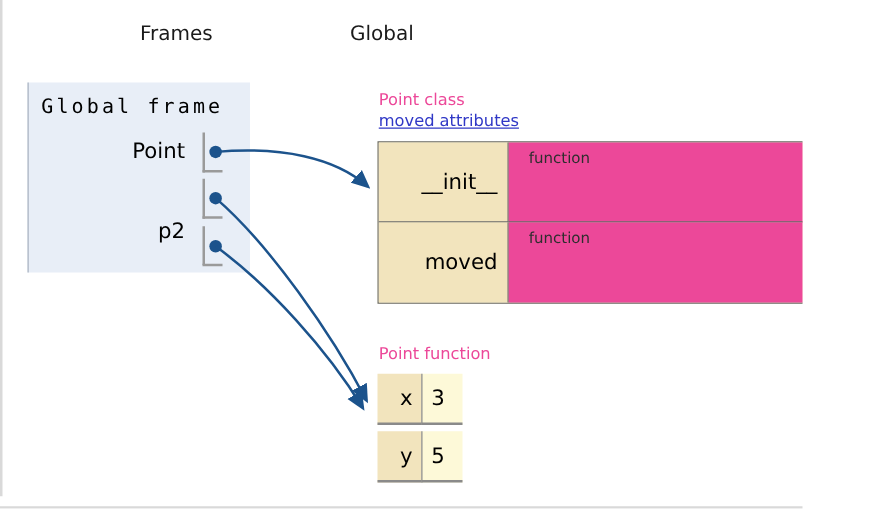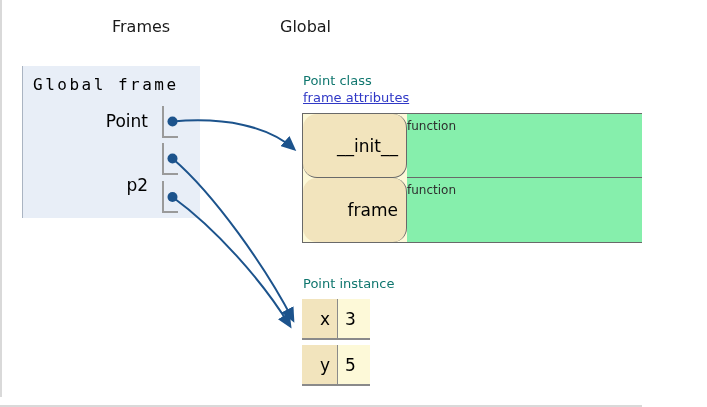--- a/index.html
+++ b/index.html
@@ -65,21 +65,21 @@
   .sb-h2 { top: 211px; }
 
   
   .arrow-layer {
     position: absolute; left: 0; top: 0; width: 707px; height: 407px;
     pointer-events: none;
   }
 
   
   .obj-label {
-    position: absolute; font-size: 13px; color: #0f766e;
+    position: absolute; font-size: 13px; color: #ec4899;
   }
   .label-point-class { left: 303px; top: 73px; }
   .label-point-instance { left: 303px; top: 276px; }
   .hide-attrs-link {
     position: absolute; left: 303px; top: 90px;
     font-size: 13px; color: #3038c6; text-decoration: underline;
     cursor: pointer;
   }
 
   .class-table {
@@ -88,25 +88,25 @@
     display: grid;
     grid-template-columns: 104px 1fr;
     grid-template-rows: 1fr 1fr;
     background: #fdf9d8;
   }
   .class-key {
     background: #f2e4bd;
     border-right: 1.5px solid #696969;
     display: flex; align-items: center; justify-content: flex-end;
     padding-right: 8px;
-    font-size: 17px; color: #000; border-radius: 14px;
+    font-size: 17px; color: #000;
   }
   .class-val {
-    background: #86efac;
-    padding: 5px 4px 0 0;
+    background: #ec4899;
+    padding: 5px 4px 0 16px;
   }
   .row-top .class-key, .row-top .class-val { border-bottom: 1.5px solid #696969; }
   .class-row { display: contents; }
   .func-type {
     font-size: 12px; color: #2e2e2e; margin-bottom: 2px;
   }
   .func-sig {
     font-family: "DejaVu Sans Mono", "Liberation Mono", monospace;
     font-size: 16px; letter-spacing: 2.5px; color: #000;
     white-space: nowrap;
@@ -165,38 +165,38 @@
     </defs>
     <circle cx="172.5" cy="121.5" r="5" fill="#1c538c"></circle>
     <circle cx="172.5" cy="158.5" r="5" fill="#1c538c"></circle>
     <circle cx="172.5" cy="197" r="5" fill="#1c538c"></circle>
     <path d="M 172.5 121.5 C 225 117, 268 126, 294 149" fill="none" stroke="#1c538c" stroke-width="2" marker-end="url(#ah)"></path>
     <path d="M 172.5 158.5 C 215 195, 266 268, 293 320" fill="none" stroke="#1c538c" stroke-width="2" marker-end="url(#ah)"></path>
     <path d="M 172.5 197 C 215 228, 262 280, 290 326" fill="none" stroke="#1c538c" stroke-width="2" marker-end="url(#ah)"></path>
   </svg>
 
   <div class="obj-label label-point-class">Point class</div>
-  <div class="hide-attrs-link">frame attributes</div>
+  <div class="hide-attrs-link">moved attributes</div>
 
   <div class="class-table">
     <div class="class-row row-top">
       <div class="class-key">__init__</div>
       <div class="class-val">
         <div class="func-type">function</div>
       </div>
     </div>
     <div class="class-row">
-      <div class="class-key">frame</div>
+      <div class="class-key">moved</div>
       <div class="class-val">
         <div class="func-type">function</div>
       </div>
     </div>
   </div>
 
-  <div class="obj-label label-point-instance">Point instance</div>
+  <div class="obj-label label-point-instance">Point function</div>
 
   <div class="inst-row inst-row-0">
     <div class="inst-key">x</div>
     <div class="inst-val">3</div>
   </div>
   <div class="inst-row inst-row-1">
     <div class="inst-key">y</div>
     <div class="inst-val">5</div>
   </div>
 

